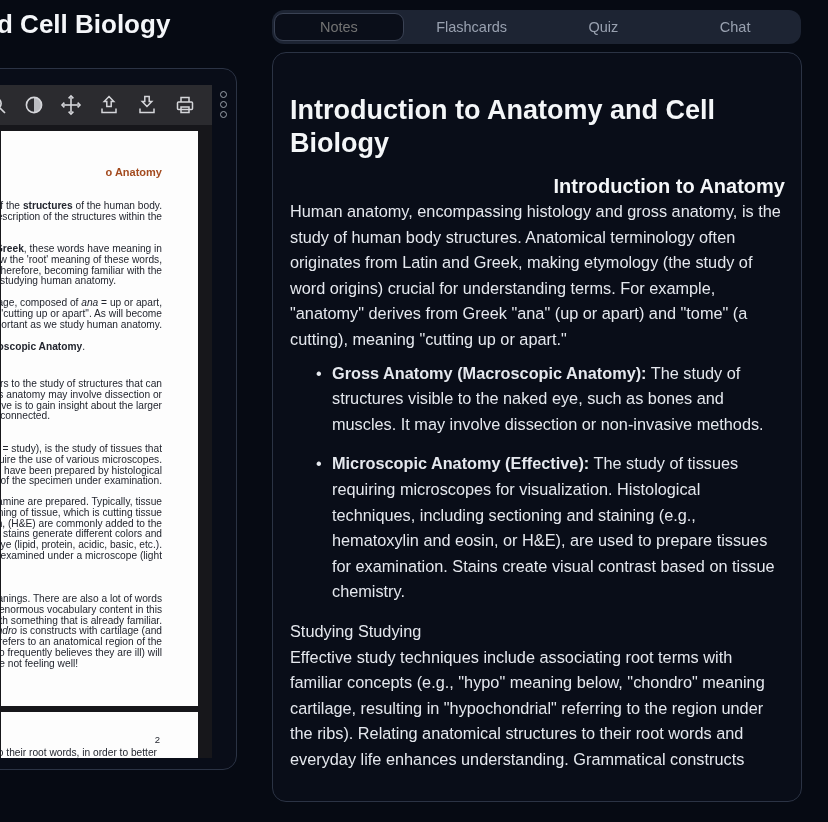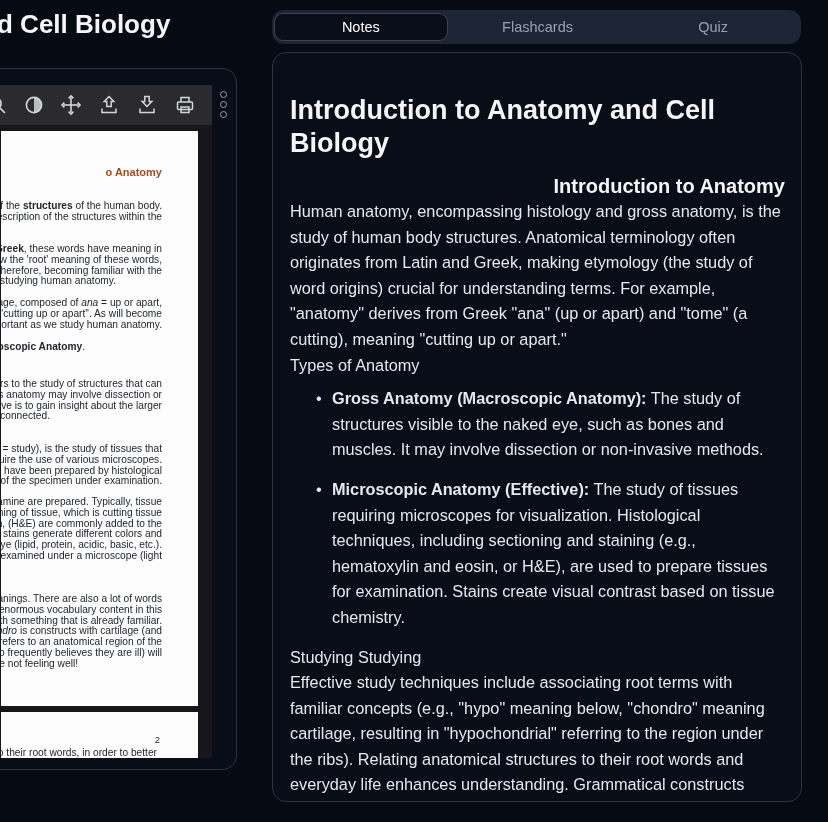--- a/index.html
+++ b/index.html
@@ -30,21 +30,21 @@
   .run-b{font-weight:bold;}
   .run-i{font-style:italic;}
   .pnum{position:absolute;right:38px;top:22px;font-size:9.5px;color:#23262f;}
   .p2lines{position:absolute;left:0;right:0;top:36px;}
 
   
   .tabbar{position:absolute;left:272px;top:10px;width:529px;height:34px;background:#1d2433;
     border-radius:12px;display:flex;box-sizing:border-box;}
   .tab{flex:1;display:flex;align-items:center;justify-content:center;font-size:14.5px;color:#99a1b0;
     margin:3px 2px;border-radius:9px;cursor:pointer;box-sizing:border-box;}
-  .tab.active{background:#0a0e19;color:#ffffff;border:1px solid #3a4254;}
+  .tab.active{background:#0a0e19;color:#737373;border:1px solid #3a4254;}
 
   
   .notes-card{position:absolute;left:272px;top:52px;width:530px;height:750px;background:#090d18;
     border:1px solid #2b3344;border-radius:14px;box-sizing:border-box;overflow:hidden;
     padding:20px 16px 0 17px;}
   .dl-btn{display:block;width:100%;height:37px;background:#4583f1;border:none;border-radius:10px;
     color:#ffffff;font-size:14.5px;font-family:inherit;cursor:pointer;}
   .n-h1{margin:21px 0 0;font-size:27px;line-height:33px;font-weight:bold;color:#f4f6f8;}
   .n-h2{margin:13px 0 0;font-size:20px;line-height:26px;font-weight:bold;color:#f4f6f8;text-align:right;}
   .n-body{margin-top:10px;font-size:16.3px;line-height:25.6px;color:#e5e8ee;}
@@ -233,28 +233,28 @@
     <div class="kdot"></div>
     <div class="kdot"></div>
     <div class="kdot"></div>
   </div>
 </div>
 
 <div class="tabbar" id="tabbar">
     <div class="tab active">Notes</div>
     <div class="tab">Flashcards</div>
     <div class="tab">Quiz</div>
+    <div class="tab">Chat</div>
   </div>
 
 <div class="notes-card">
   <div class="n-h1">Introduction to Anatomy and Cell Biology</div>
   <div class="n-body" id="notes-body">
       <div class="n-h2">Introduction to Anatomy</div>
       <div class="n-p"><span>Human anatomy, encompassing histology and gross anatomy, is the study of human body structures. Anatomical terminology often originates from Latin and Greek, making etymology (the study of word origins) crucial for understanding terms. For example, "anatomy" derives from Greek "ana" (up or apart) and "tome" (a cutting), meaning "cutting up or apart."</span></div>
-      <div class="n-p"><span>Types of Anatomy</span></div>
       <div class="n-li">
         <span class="dot">•</span>
         <span class="li-text"><span class="run-b">Gross Anatomy (Macroscopic Anatomy):</span><span> The study of structures visible to the naked eye, such as bones and muscles. It may involve dissection or non-invasive methods.</span></span>
       </div>
       <div class="n-li">
         <span class="dot">•</span>
         <span class="li-text"><span class="run-b">Microscopic Anatomy (Effective):</span><span> The study of tissues requiring microscopes for visualization. Histological techniques, including sectioning and staining (e.g., hematoxylin and eosin, or H&amp;E), are used to prepare tissues for examination. Stains create visual contrast based on tissue chemistry.</span></span>
       </div>
       <div class="n-p gap"><span>Studying Studying</span></div>
       <div class="n-p"><span>Effective study techniques include associating root terms with familiar concepts (e.g., "hypo" meaning below, "chondro" meaning cartilage, resulting in "hypochondrial" referring to the region under the ribs). Relating anatomical structures to their root words and everyday life enhances understanding. Grammatical constructs</span></div>

